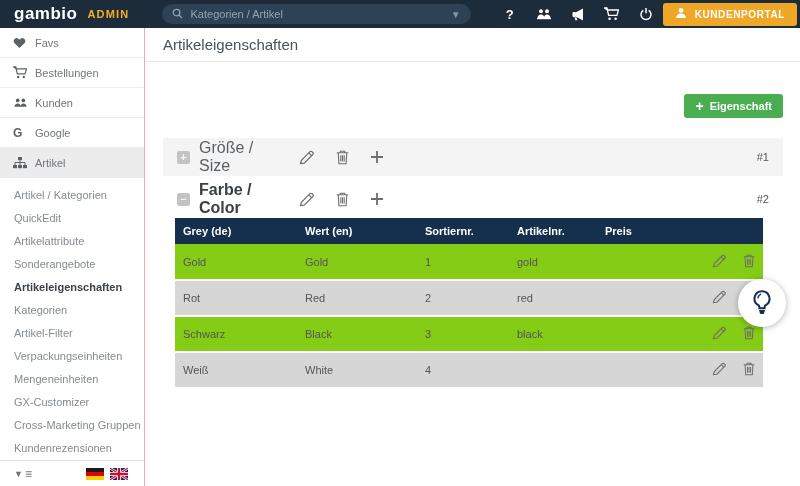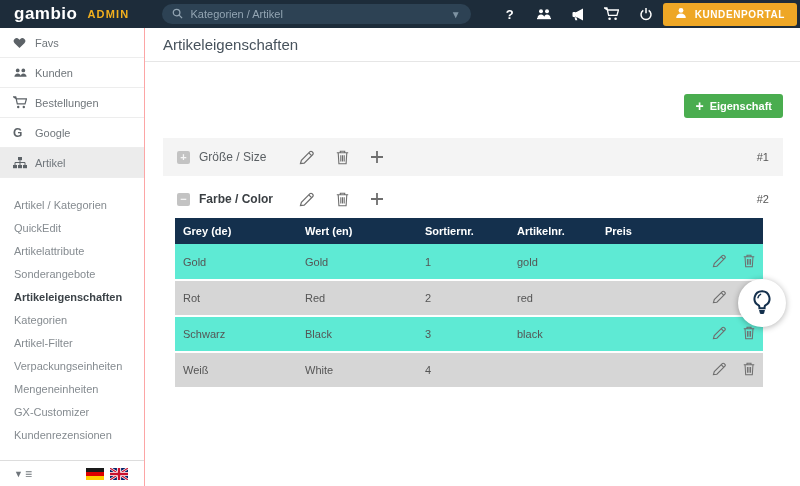--- a/index.html
+++ b/index.html
@@ -32,21 +32,21 @@
 
   
   .sidebar { position:absolute; top:28px; left:0; width:145px; bottom:0;
     background:#fff; border-right:1px solid #fca5a5; }
   .nav-item { height:30px; display:flex; align-items:center; padding-left:13px;
     border-bottom:1px solid #ededed; color:#70767b; font-size:11px;
     cursor:pointer; }
   .nav-item .nico { width:22px; display:flex; align-items:center;
     color:#5c6267; font-weight:bold; font-size:12px; }
   .nav-item.active { background:#ececec; }
-  .subnav { padding-top:16px; }
+  .subnav { padding-top:6px; }
   .subitem { height:23px; line-height:23px; padding-left:14px; font-size:11px;
     color:#858b90; cursor:pointer; white-space:nowrap; }
   .subitem.active { color:#3c4348; font-weight:bold; }
   .side-bottom { position:absolute; bottom:0; left:0; width:100%; height:26px;
     background:#fff; border-top:1px solid #ddd; display:flex;
     align-items:center; }
   .collapse-ctl { margin-left:14px; color:#6e747a; font-size:12px;
     cursor:pointer; display:flex; align-items:center; gap:2px; }
   .collapse-ctl .car { font-size:9px; }
   .flags { margin-left:auto; margin-right:16px; display:flex; gap:6px; }
@@ -66,35 +66,35 @@
   .btn-green .plus { font-size:14px; font-weight:bold; margin-right:6px; }
 
   .panel { margin-top:20px; }
   .panel-head { height:38px; display:flex; align-items:center;
     padding:0 14px; }
   .panel-head.collapsed { background:#f4f4f4; }
   .panel-head.expanded { background:#fff; }
   .toggle { width:13px; height:13px; border-radius:2px; background:#c3c3c3;
     color:#f6f6f6; font-size:11px; font-weight:bold; line-height:12px;
     text-align:center; cursor:pointer; flex:0 0 auto; }
-  .panel-label { margin-left:9px; font-size:12px; color:#5a5f63;
+  .panel-label { margin-left:9px; font-size:16px; color:#5a5f63;
     width:88px; flex:0 0 auto; }
   .panel-head.expanded .panel-label { font-weight:bold; color:#3a3f43; }
   .panel-tools { display:flex; align-items:center; gap:21px;
     margin-left:12px; }
   .tool { cursor:pointer; display:flex; align-items:center; }
   .panel-num { margin-left:auto; color:#555; font-size:11px; }
 
   table.prop-table { border-collapse:collapse; margin:0 20px 0 12px;
     width:588px; table-layout:fixed; }
   table.prop-table th { background:#14304d; color:#fff; font-size:11px;
     text-align:left; height:26px; padding-left:8px; font-weight:bold; }
   table.prop-table td { font-size:11px; color:#555; height:36px;
     padding-left:8px; border-bottom:2px solid #fff; }
-  table.prop-table tr.r-light td { background:#5eead4;margin-top:16px; }
+  table.prop-table tr.r-light td { background:#84cc16;margin-top:16px; }
   table.prop-table tr.r-dark  td { background:#d6d6d6; }
   td.actions { text-align:right; padding-right:8px; }
   td.actions .tool { display:inline-flex; margin-left:16px; }
 
   .fab { position:absolute; right:14px; bottom:62px; width:48px; height:48px;
     border-radius:50%; background:#fff; box-shadow:0 1px 6px rgba(0,0,0,.3);
     display:flex; align-items:center; justify-content:center; cursor:pointer;
     z-index:20; }
 </style>
 </head>
@@ -163,38 +163,38 @@
   <div class="nav-item">
     <span class="nico">
       <svg width="13" height="12" viewBox="0 0 13 12">
           <path d="M6.5 11 1.6 6.2a3 3 0 0 1 0-4.2 2.9 2.9 0 0 1 4.1 0l.8.8.8-.8a2.9 2.9 0 0 1 4.1 0 3 3 0 0 1 0 4.2z" fill="#5c6267"></path>
         </svg>
     </span>
     <span>Favs</span>
   </div>
   <div class="nav-item">
     <span class="nico">
+      <svg width="14" height="13" viewBox="0 0 15 14">
+          <path d="M.5 1h2.4l.6 2h11l-1.6 5.4H4.6L3.4 3z" fill="none" stroke="#5c6267" stroke-width="1.3"></path>
+          <circle cx="5.6" cy="11.8" r="1.3" fill="#5c6267"></circle>
+          <circle cx="11.6" cy="11.8" r="1.3" fill="#5c6267"></circle>
+        </svg>
+    </span>
+    <span>Bestellungen</span>
+  </div>
+  <div class="nav-item">
+    <span class="nico">
       <svg width="15" height="12" viewBox="0 0 16 12">
           <circle cx="5" cy="3.2" r="2" fill="#5c6267"></circle>
           <circle cx="11" cy="3.2" r="2" fill="#5c6267"></circle>
           <path d="M1.5 10c0-2.2 1.6-3.6 3.5-3.6S8.5 7.8 8.5 10z" fill="#5c6267"></path>
           <path d="M7.8 10c.2-2 1.6-3.6 3.2-3.6 1.9 0 3.5 1.4 3.5 3.6z" fill="#5c6267"></path>
         </svg>
     </span>
     <span>Kunden</span>
-  </div>
-  <div class="nav-item">
-    <span class="nico">
-      <svg width="14" height="13" viewBox="0 0 15 14">
-          <path d="M.5 1h2.4l.6 2h11l-1.6 5.4H4.6L3.4 3z" fill="none" stroke="#5c6267" stroke-width="1.3"></path>
-          <circle cx="5.6" cy="11.8" r="1.3" fill="#5c6267"></circle>
-          <circle cx="11.6" cy="11.8" r="1.3" fill="#5c6267"></circle>
-        </svg>
-    </span>
-    <span>Bestellungen</span>
   </div>
   <div class="nav-item">
     <span class="nico">G</span>
     <span>Google</span>
   </div>
   <div class="nav-item active">
     <span class="nico">
       <svg width="14" height="12" viewBox="0 0 14 12">
           <rect x="5" y="0" width="4" height="3.2" fill="#5c6267"></rect>
           <rect x="0" y="8" width="4" height="3.2" fill="#5c6267"></rect>
@@ -210,20 +210,21 @@
       <div class="subitem">Artikel / Kategorien</div>
       <div class="subitem">QuickEdit</div>
       <div class="subitem">Artikelattribute</div>
       <div class="subitem">Sonderangebote</div>
       <div class="subitem active">Artikeleigenschaften</div>
       <div class="subitem">Kategorien</div>
       <div class="subitem">Artikel-Filter</div>
       <div class="subitem">Verpackungseinheiten</div>
       <div class="subitem">Mengeneinheiten</div>
       <div class="subitem">GX-Customizer</div>
+      <div class="subitem">Cross-Marketing Gruppen</div>
       <div class="subitem">Kundenrezensionen</div>
     </div>
 
   <div class="side-bottom">
     <div class="collapse-ctl">
       <span class="car">▼</span>
         <span>≡</span>
     </div>
     <div class="flags">
       <svg class="flag" viewBox="0 0 18 12">

